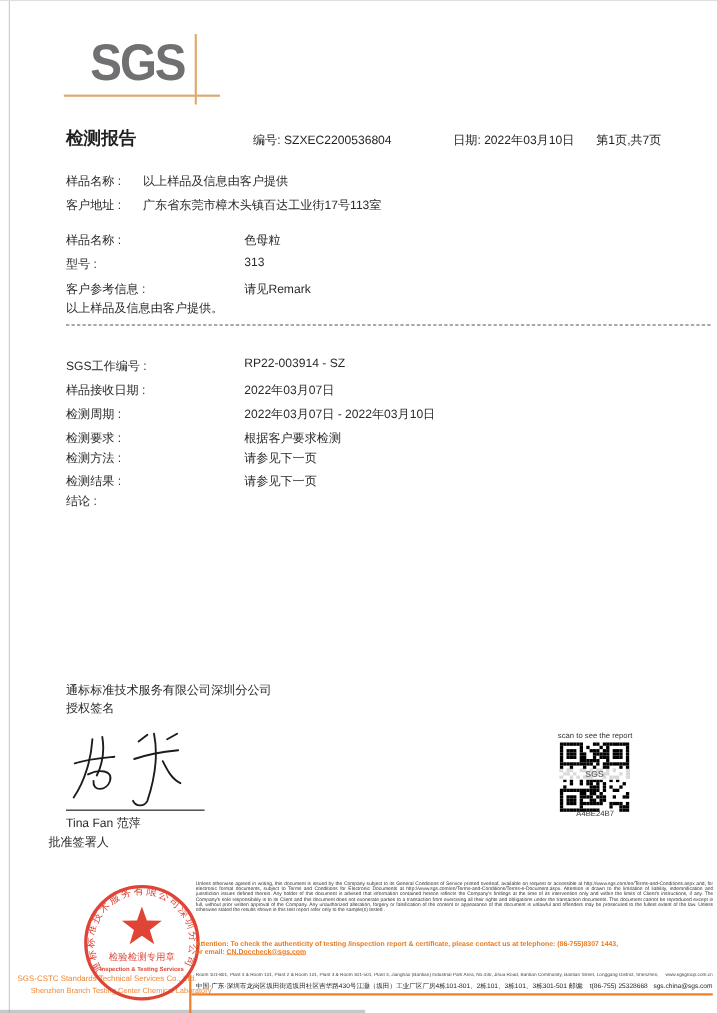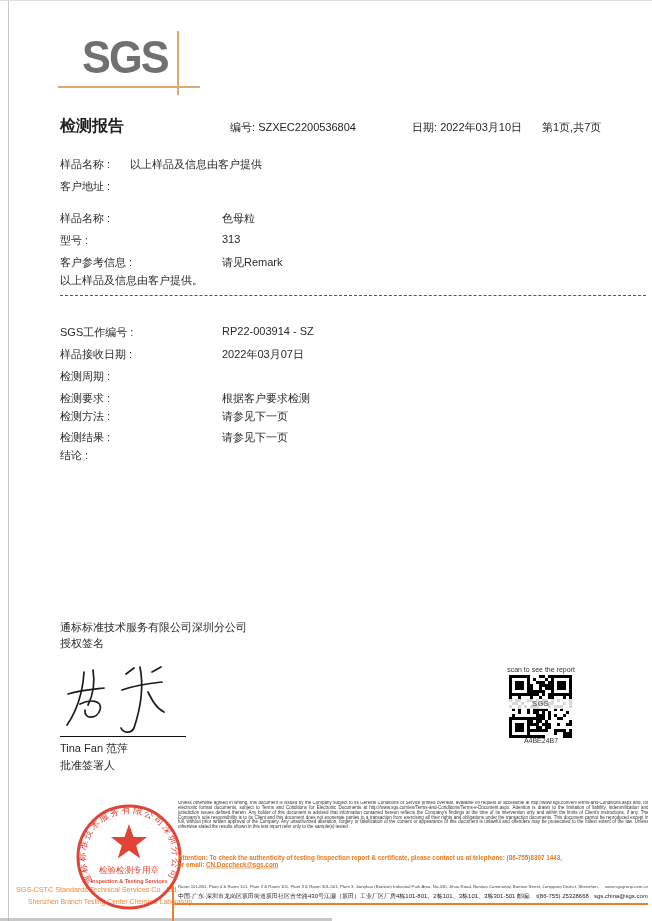--- a/index.html
+++ b/index.html
@@ -74,36 +74,38 @@
   </div>
   <div class="abs hmeta" style="left:412px;top:120px;">
     <span>日期:</span>
     <span>2022年03月10日</span>
   </div>
   <div class="abs hmeta" style="left:542px;top:120px;">第1页,共7页</div>
 
   <div class="abs lbl" style="top:157px;">样品名称 :</div>
   <div class="abs val" style="left:130px;top:157px;">以上样品及信息由客户提供</div>
   <div class="abs lbl" style="top:179px;">客户地址 :</div>
+  <div class="abs val" style="left:130px;top:179px;">广东省东莞市樟木头镇百达工业街17号113室</div>
 
   <div class="abs lbl" style="top:211px;">样品名称 :</div>
   <div class="abs val" style="left:222px;top:211px;">色母粒</div>
   <div class="abs lbl" style="top:233px;">型号 :</div>
   <div class="abs val" style="left:222px;top:233px;">313</div>
   <div class="abs lbl" style="top:255px;">客户参考信息 :</div>
   <div class="abs val" style="left:222px;top:255px;">请见Remark</div>
   <div class="abs lbl" style="top:273px;">以上样品及信息由客户提供。</div>
 
   <div class="abs dash-sep"></div>
 
   <div class="abs lbl" style="top:325px;">SGS工作编号 :</div>
   <div class="abs val" style="left:222px;top:325px;">RP22-003914 - SZ</div>
   <div class="abs lbl" style="top:347px;">样品接收日期 :</div>
   <div class="abs val" style="left:222px;top:347px;">2022年03月07日</div>
   <div class="abs lbl" style="top:369px;">检测周期 :</div>
+  <div class="abs val" style="left:222px;top:369px;">2022年03月07日 - 2022年03月10日</div>
   <div class="abs lbl" style="top:391px;">检测要求 :</div>
   <div class="abs val" style="left:222px;top:391px;">根据客户要求检测</div>
   <div class="abs lbl" style="top:409px;">检测方法 :</div>
   <div class="abs val" style="left:222px;top:409px;">请参见下一页</div>
   <div class="abs lbl" style="top:430px;">检测结果 :</div>
   <div class="abs val" style="left:222px;top:430px;">请参见下一页</div>
   <div class="abs lbl" style="top:448px;">结论 :</div>
 
   <div class="abs val" style="left:60px;top:620px;">通标标准技术服务有限公司深圳分公司</div>
   <div class="abs val" style="left:60px;top:636px;">授权签名</div>
@@ -116,21 +118,21 @@
       <path d="M20,42 C30,37 43,38 40,48 C37,57 24,58 25,48"></path>
       <path d="M62,28 C76,23 92,21 102,20"></path>
       <path d="M80,5 C83,20 82,42 74,66 C71,72 63,71 61,66"></path>
       <path d="M66,12 L74,6"></path>
       <path d="M92,10 L101,5"></path>
       <path d="M88,30 C92,38 96,46 104,50"></path>
     </g>
   </svg>
   <div class="abs sig-underline"></div>
   <div class="abs val" style="left:60px;top:741px;">Tina Fan 范萍</div>
-  <div class="abs val" style="left:60px;top:758px;">批准签署人</div>
+  <div class="abs val" style="left:44px;top:758px;">批准签署人</div>
 
   <div class="abs qr-caption">scan to see the report</div>
   <div class="abs" id="qr-box">
       <i style="left:0px;top:0px"></i>
       <i style="left:3px;top:0px"></i>
       <i style="left:6px;top:0px"></i>
       <i style="left:9px;top:0px"></i>
       <i style="left:12px;top:0px"></i>
       <i style="left:15px;top:0px"></i>
       <i style="left:18px;top:0px"></i>

